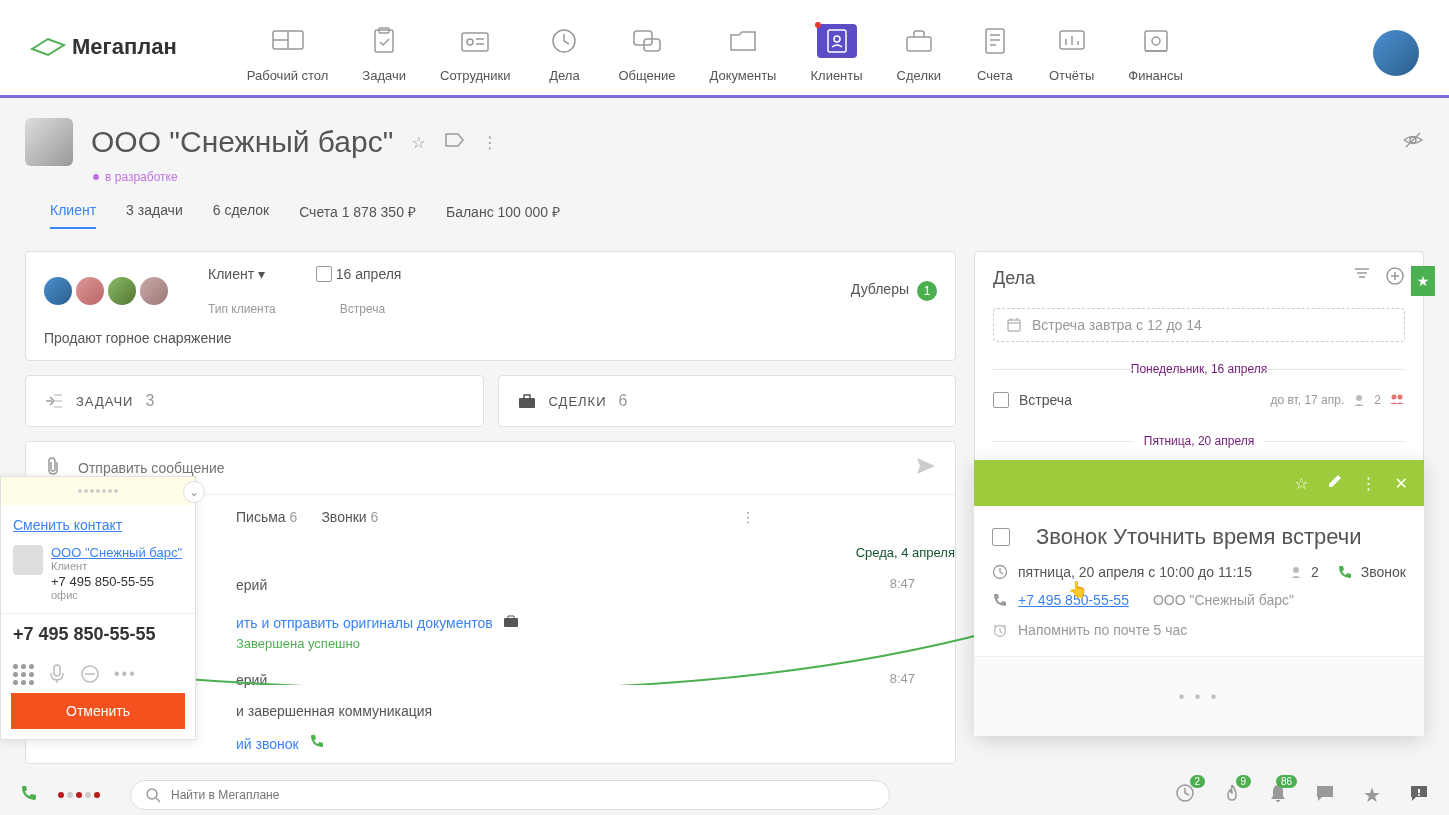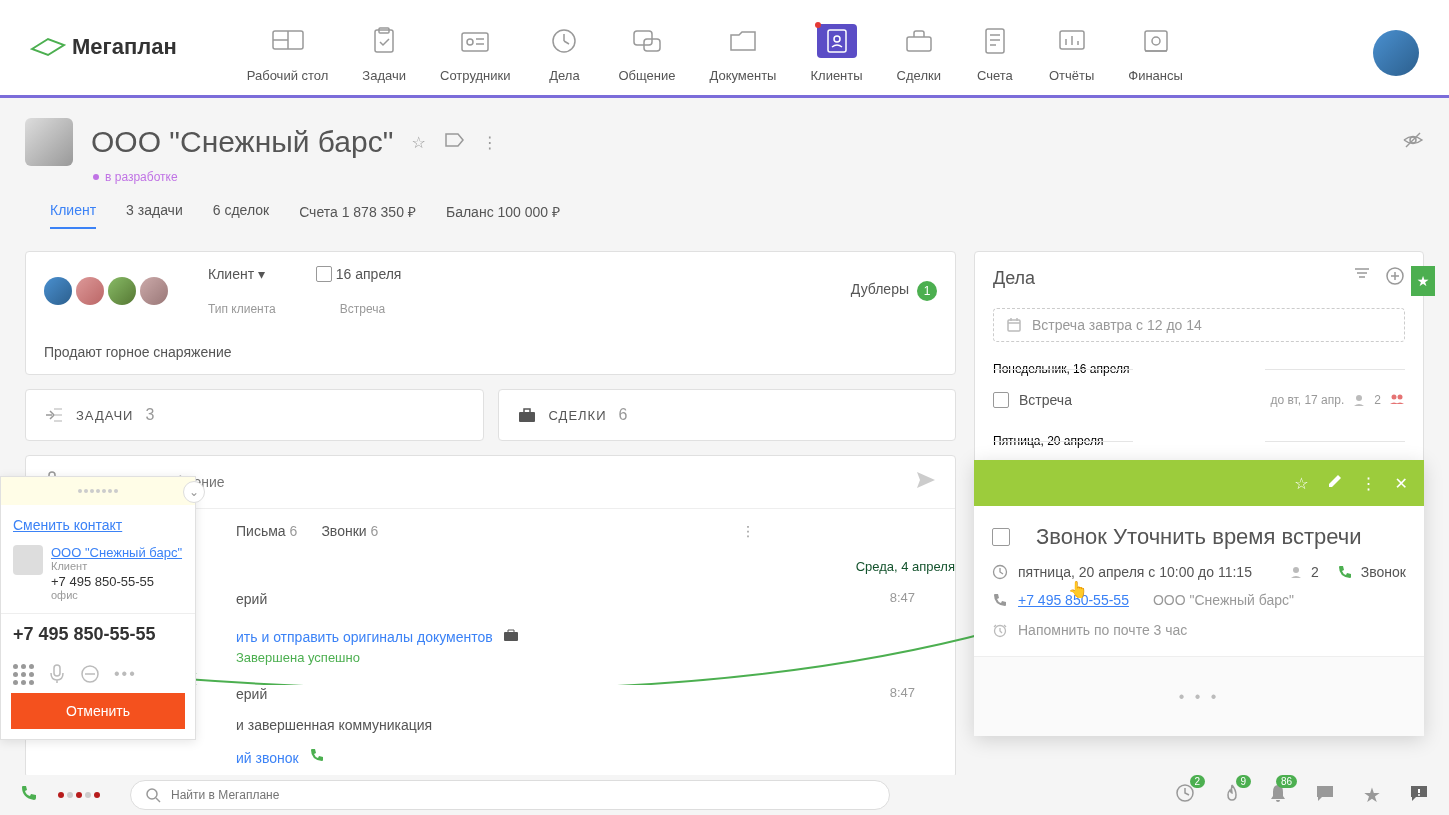--- a/index.html
+++ b/index.html
@@ -43,21 +43,21 @@
 .ma1{background:linear-gradient(135deg,#4a90d0,#2c5f8d)}
 .ma2{background:linear-gradient(135deg,#d99,#b66)}
 .ma3{background:linear-gradient(135deg,#8b6,#573)}
 .ma4{background:linear-gradient(135deg,#caa,#977)}
 .info-field{margin-left:30px}
 .info-label{font-size:14px;color:#555;display:flex;align-items:center;gap:4px}
 .info-sub{font-size:12px;color:#999;margin-top:20px}
 .chk{width:16px;height:16px;border:1.5px solid #999;border-radius:2px;display:inline-block}
 .dubl{margin-left:auto;display:flex;align-items:flex-start;gap:8px;font-size:14px;color:#555}
 .badge-green{background:#4caf50;color:#fff;border-radius:50%;width:20px;height:20px;display:flex;align-items:center;justify-content:center;font-size:12px}
-.info-desc{margin-top:28px;font-size:14px;color:#555}
+.info-desc{margin-top:14px;font-size:14px;color:#555}
 
 .two-cards{display:flex;gap:14px}
 .half-card{flex:1;background:#fff;border:1px solid #e0e0e0;border-radius:4px;padding:16px 18px;display:flex;align-items:center;gap:12px}
 .half-card .title{font-size:13px;color:#555;letter-spacing:1px}
 .half-card .count{color:#999}
 
 .msg-card{background:#fff;border:1px solid #e0e0e0;border-radius:4px;margin-top:14px}
 .msg-input-row{display:flex;align-items:center;padding:14px 18px;border-bottom:1px solid #eee}
 .clip-icon{color:#999;margin-right:16px}
 .msg-input{flex:1;border:none;outline:none;font-size:14px;color:#999;background:transparent}
@@ -75,21 +75,21 @@
 .feed-status{color:#4caf50;font-size:13px;margin-top:4px}
 .feed-sub{font-size:14px;color:#555;padding:4px 200px 4px 210px}
 .phone-green-icon{color:#4caf50;margin-left:6px}
 
 .dela-panel{background:#fff;border:1px solid #e0e0e0;border-radius:4px;padding:14px 18px;position:relative}
 .dela-header{display:flex;align-items:center;gap:12px}
 .dela-title{font-size:18px;color:#555}
 .dela-icons{margin-left:auto;display:flex;gap:14px;color:#999}
 .star-tab{position:absolute;right:-12px;top:14px;width:24px;height:30px;background:#4caf50;display:flex;align-items:center;justify-content:center;color:#fff;font-size:14px}
 .dela-input-row{display:flex;align-items:center;gap:10px;border:1px dashed #ccc;border-radius:4px;padding:8px 12px;margin-top:18px;color:#999;font-size:14px}
-.dela-date-sep{text-align:left;font-size:12px;color:#000000;margin:20px 0 10px;position:relative}
+.dela-date-sep{text-align:center;font-size:12px;color:#701a75;margin:20px 0 10px;position:relative}
 .dela-date-sep::before,.dela-date-sep::after{content:"";position:absolute;top:50%;width:34%;border-top:1px solid #e5e5e5}
 .dela-date-sep::before{left:0}.dela-date-sep::after{right:0}
 .dela-item{display:flex;align-items:center;gap:10px;font-size:14px;color:#555;padding:6px 0}
 .dela-meta{margin-left:auto;display:flex;align-items:center;gap:8px;font-size:12px;color:#999}
 .people-icon{color:#e57373}
 
 .call-panel{position:absolute;right:25px;top:460px;width:450px;background:#fff;border-radius:4px;box-shadow:0 4px 20px rgba(0,0,0,.15);z-index:5}
 .call-header{background:#9ccc3c;height:46px;display:flex;align-items:center;justify-content:flex-end;gap:18px;padding:0 16px;color:#fff}
 .call-body{padding:18px}
 .call-title-row{display:flex;align-items:center;gap:26px}
@@ -468,21 +468,21 @@
         </svg>
       <span class="phone-link">+7 495 850-55-55</span>
       <span class="company-name">ООО "Снежный барс"</span>
       <span class="cursor-hand">👆</span>
     </div>
     <div class="remind-row">
       <svg width="16" height="16" viewBox="0 0 16 16" fill="none" stroke="#bbb" stroke-width="1.3">
           <circle cx="8" cy="9" r="5.5"></circle>
           <path d="M8 6 L8 9 L10 11 M4 3 L2 5 M12 3 L14 5"></path>
         </svg>
-      <span>Напомнить по почте 3 час</span>
+      <span>Напомнить по почте 5 час</span>
     </div>
   </div>
   <div class="call-footer">
     <span style="letter-spacing:3px">• • •</span>
   </div>
 </div>
 
 <svg class="arrow-curve" viewBox="0 0 820 60">
   <path d="M814 6 Q500 90 6 54" fill="none" stroke="#4caf50" stroke-width="2"></path>
   <path d="M6 54 L16 48 M6 54 L16 60" fill="none" stroke="#4caf50" stroke-width="2"></path>

